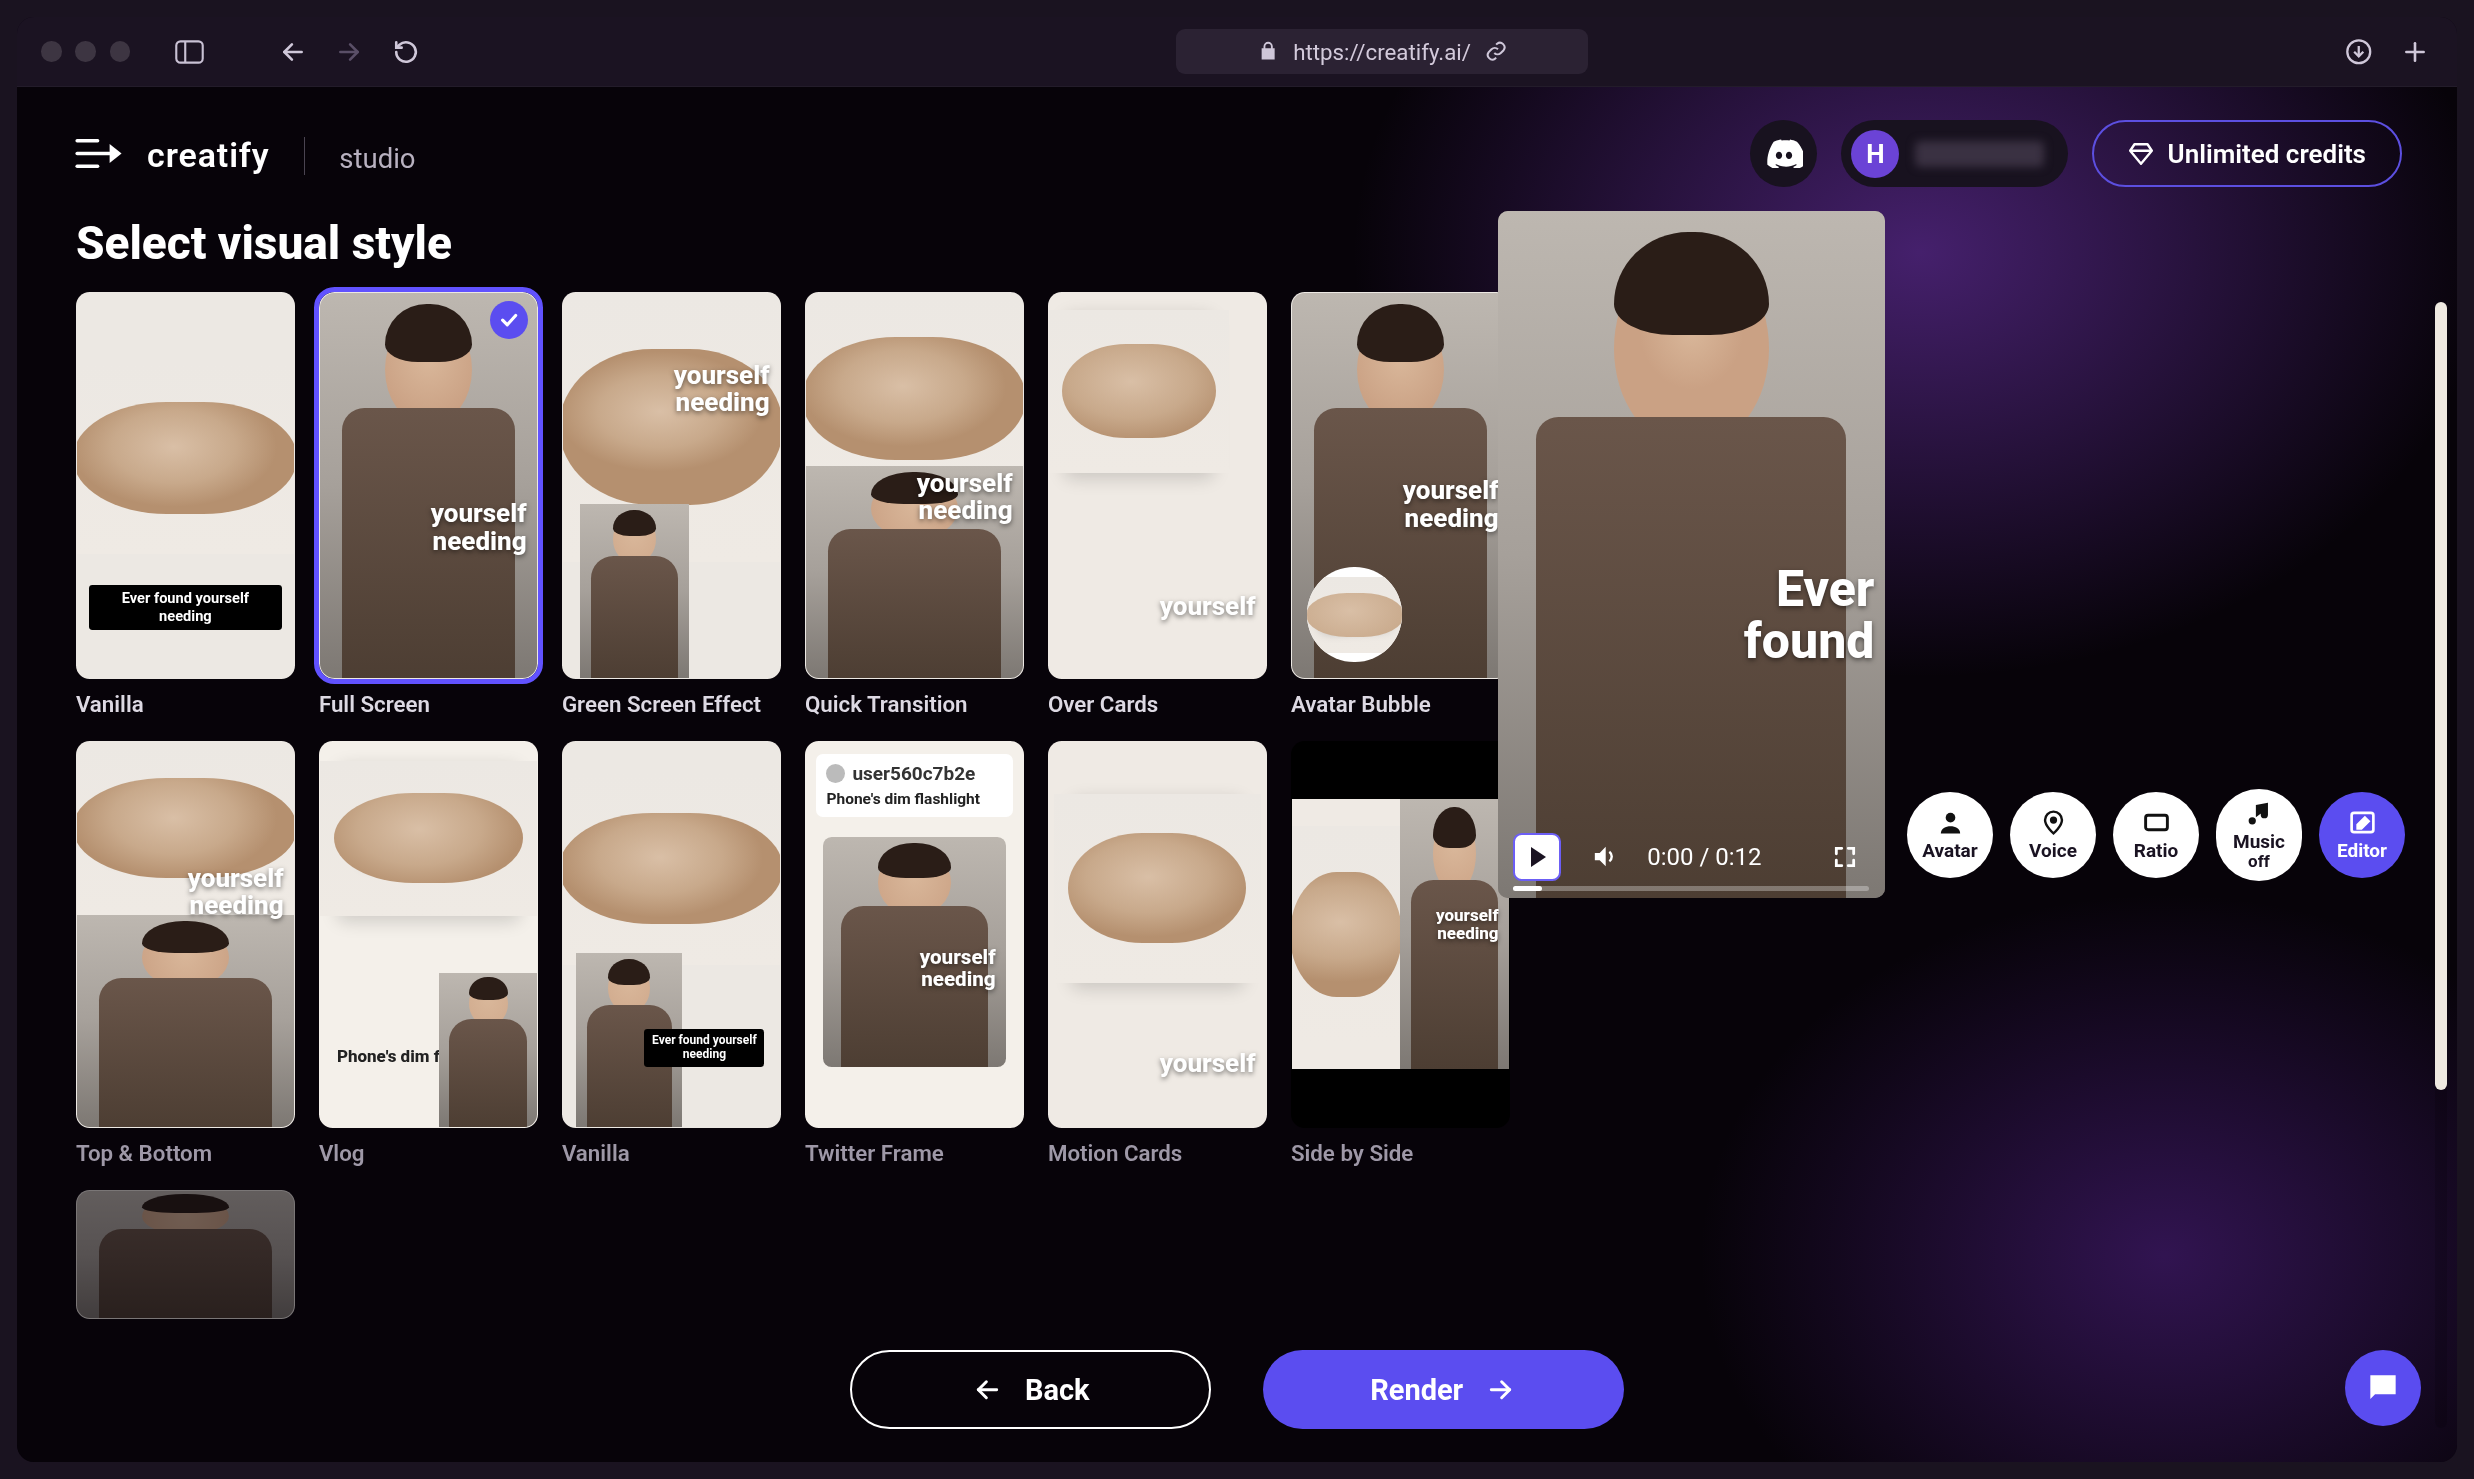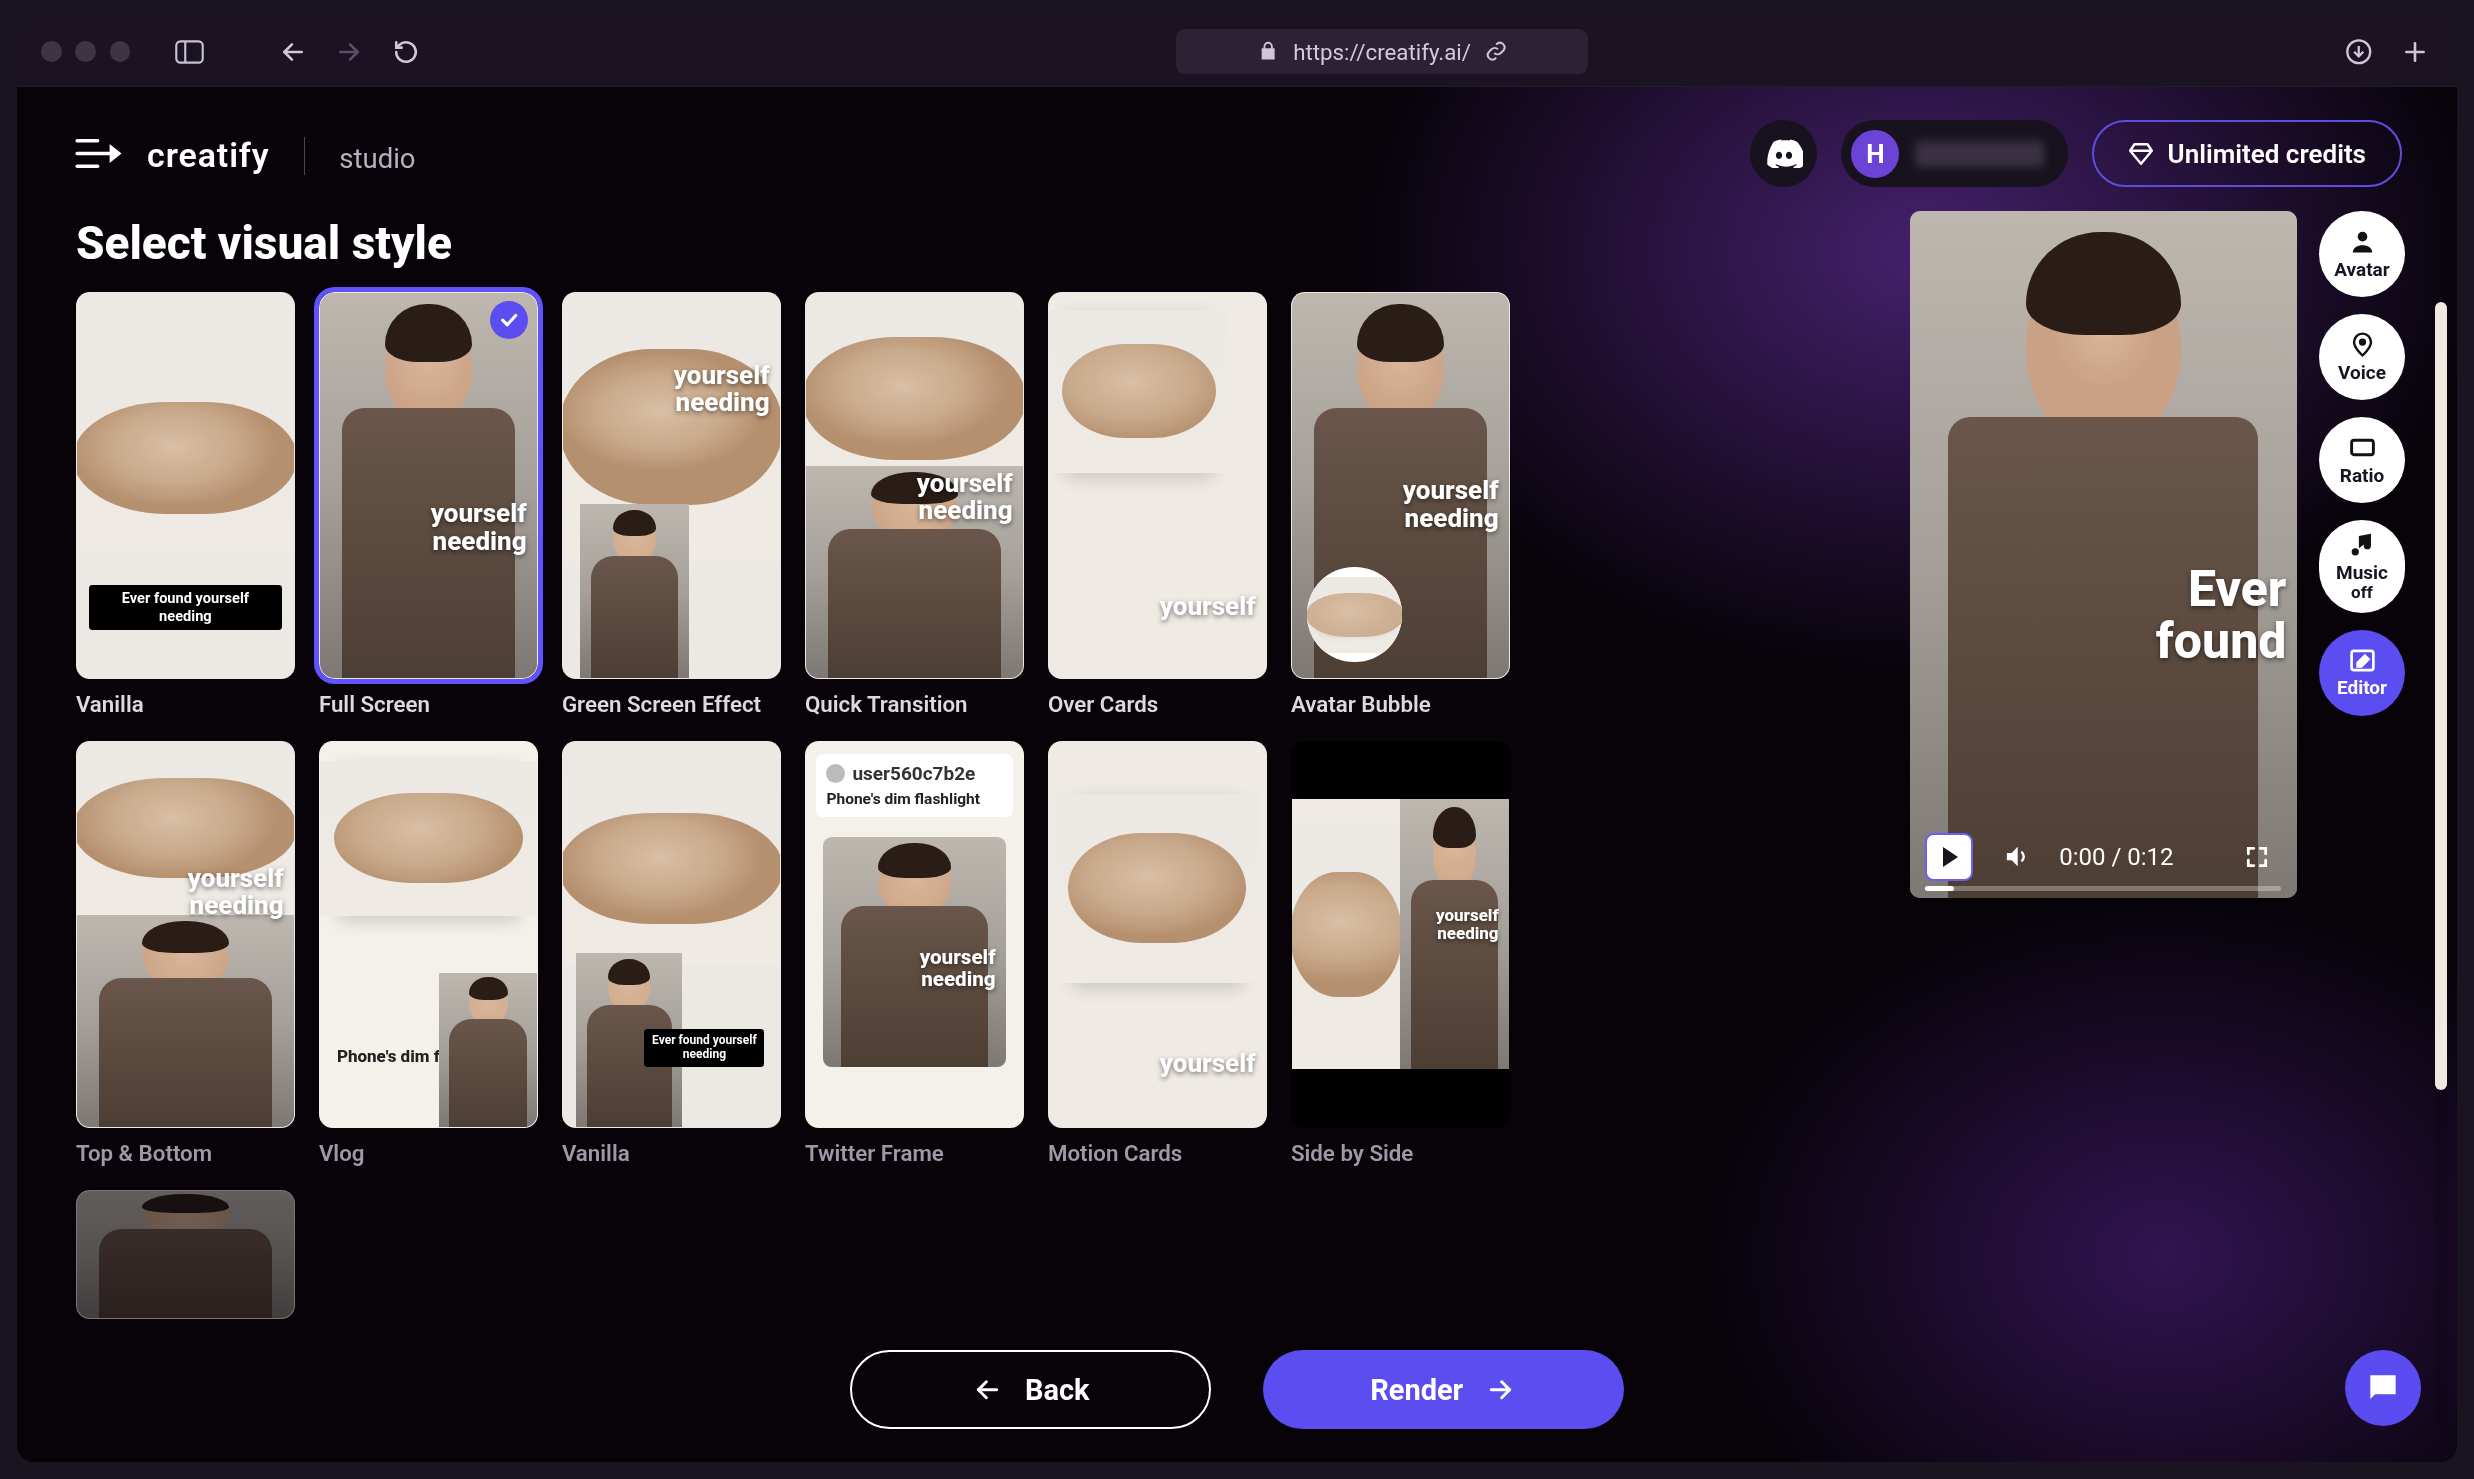--- a/index.html
+++ b/index.html
@@ -71,21 +71,21 @@
   .right{display:flex;gap:22.3px;padding-top:3.4px}
   .preview{width:387px;height:687px;border-radius:10px;overflow:hidden;position:relative;background:#847f79}
   .preview .guy{inset:0}
   .preview .cap{top:352px;font-size:50px}
   .vcontrols{position:absolute;left:15.5px;right:15.5px;bottom:17px;display:flex;align-items:center;gap:19px;color:#fff;font-size:24px}
   .vctrl{width:48px;height:48px;border-radius:6.9px;display:flex;align-items:center;justify-content:center}
   .vctrl.play{border:2.6px solid #6c5ef5;border-radius:8.6px;background:#fff}
   .vctrl.play .tri{width:0;height:0;border-left:15.5px solid #1a1322;border-top:10.3px solid transparent;border-bottom:10.3px solid transparent;margin-left:3.4px}
   .progress{position:absolute;left:15.5px;right:15.5px;bottom:6.9px;height:5.2px;background:rgba(255,255,255,0.3);border-radius:2.6px}
   .progress .fill{height:100%;width:8%;background:#fff;border-radius:2.6px}
-  .rail{display:flex;flex-direction:column;gap:17px;align-items:center}
+  .rail{display:flex;flex-direction:row;gap:17px;align-items:center}
   .railbtn{width:86px;min-height:86px;border-radius:43px;background:#fff;color:#1a1322;display:flex;flex-direction:column;align-items:center;justify-content:center;gap:0;font-size:19px;font-weight:700;padding:10.3px 0}
   .railbtn svg{width:29px;height:29px;margin-bottom:1.7px}
   .railbtn span.t2{font-size:17px;font-weight:700;margin-top:-1.7px}
   .railbtn.editor{background:#5b4df0;color:#fff}
   
   .fab{position:absolute;right:36px;bottom:36px;width:76px;height:76px;border-radius:50%;background:#5a4cf0;display:flex;align-items:center;justify-content:center}
   
   .scrolltrack{position:absolute;top:215px;bottom:34px;right:10.3px;width:12px;border-radius:6.9px;background:rgba(0,0,0,0.15)}
   .scrollthumb{position:absolute;top:0;height:70%;left:0;right:0;border-radius:6.9px;background:#efe9e1}
   

